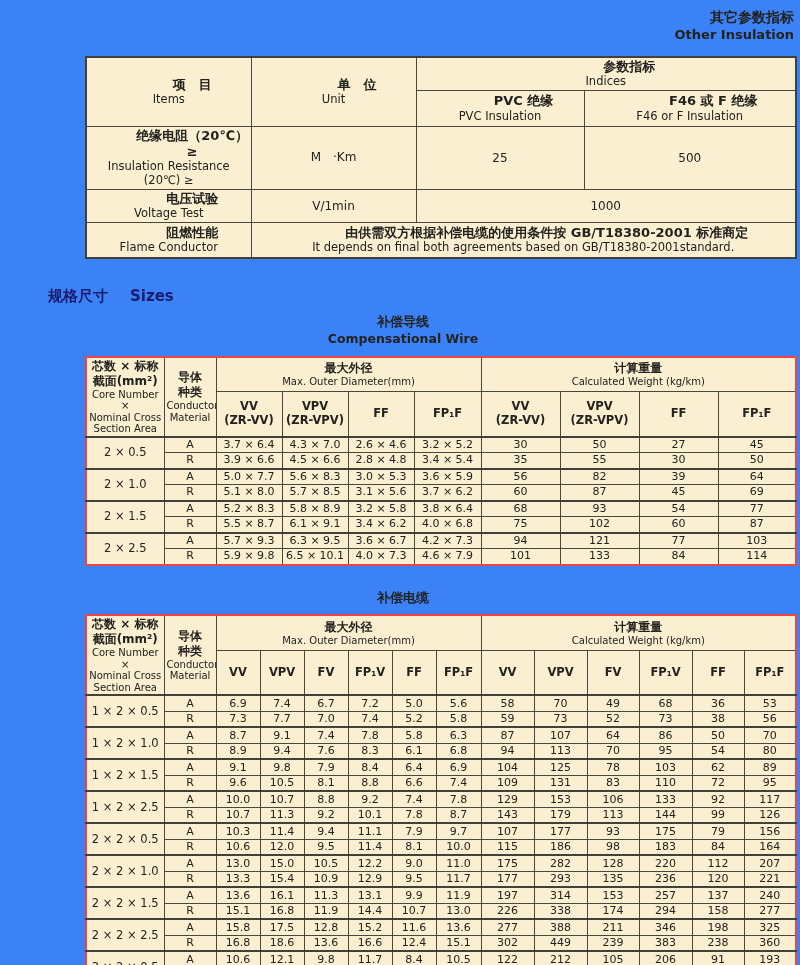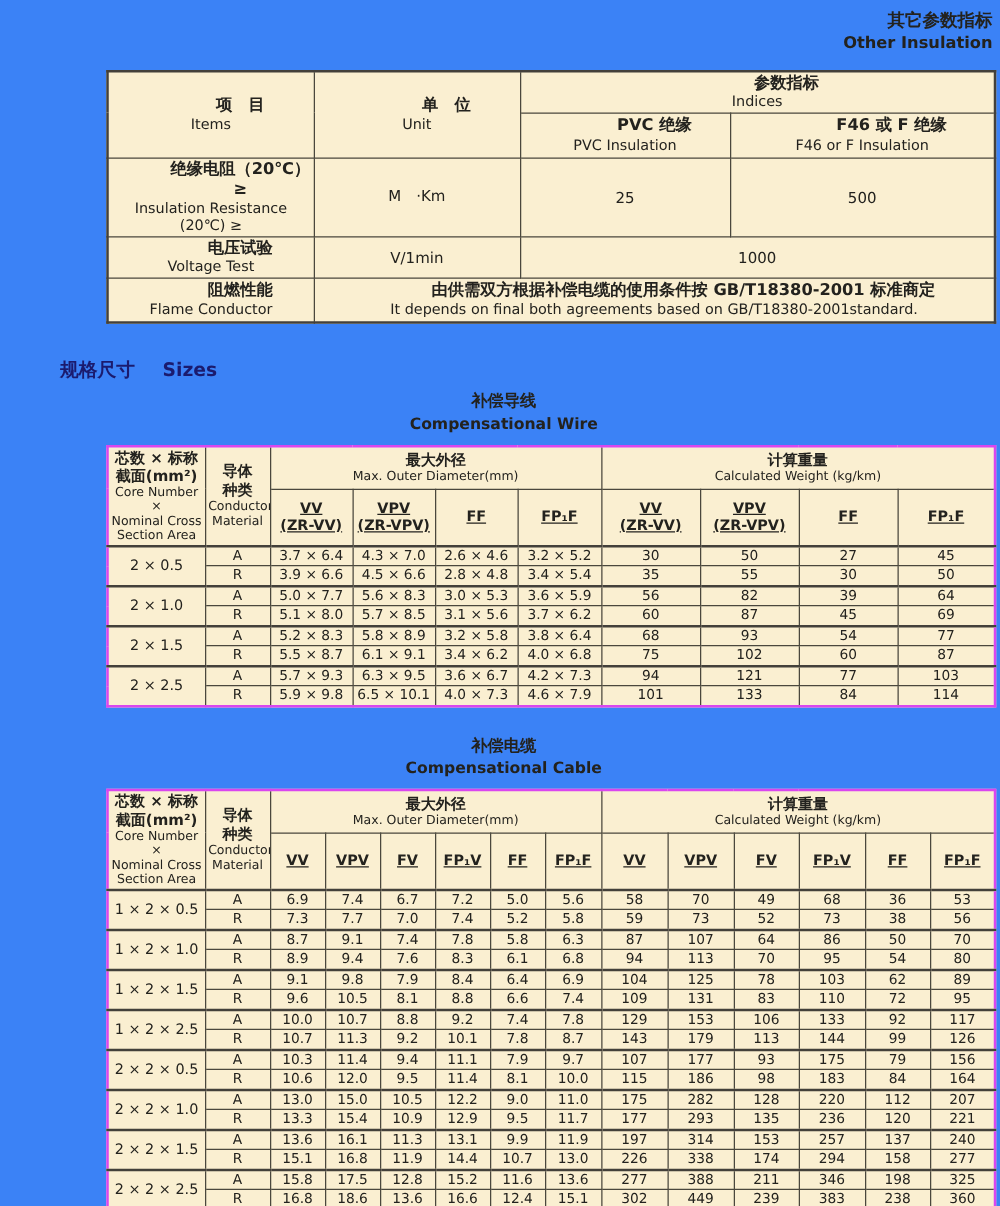--- a/index.html
+++ b/index.html
@@ -35,25 +35,25 @@
   
   .sizes-heading{margin:28px 0 0 48px;font-size:15px;font-weight:bold;color:#1b1b6e;}
   .sizes-heading .gap{display:inline-block;width:22px;}
   .section-label{text-align:center;padding-right:6px;line-height:1.3;margin-left:12px;}
   .section-label .zh-line{font-size:13px;font-weight:bold;}
   .section-label .en-line{font-size:12.5px;font-weight:bold;}
   .wire-label{margin-top:8px;}
   .cable-label{margin-top:24px;}
 
   
-  .stable{margin:8px 0 0 85px;width:710px;border:2px solid #d946ef;}
+  .stable{margin:8px 0 0 85px;width:710px;border:2px solid #ef4444;}
   .stable th .zh{display:block;font-size:12px;font-weight:bold;line-height:1.25;}
   .stable th .en{display:block;font-size:10px;line-height:1.15;text-align:center;}
   .stable .group-row{height:32px;}
-  .stable .sub-row{height:42px;text-decoration:underline;}
+  .stable .sub-row{height:42px;}
   .stable .sub-th{font-size:11.5px;font-weight:bold;line-height:1.2;white-space:pre-line;}
   .stable tbody tr{height:16px;}
   .stable tbody td{font-size:11px;line-height:1.1;}
   .stable tbody td.size-cell{font-size:11.5px;}
   .stable tbody tr.group-start td{border-top:2px solid #43403a;}
 </style>
 </head>
 <body>
 
 <div class="page">
@@ -277,21 +277,20 @@
           <td>101</td>
           <td>133</td>
           <td>84</td>
           <td>114</td>
         </tr>
       </tbody>
   </table>
 
   <div class="section-label cable-label">
     <div class="zh-line">补偿电缆</div>
-    <div class="en-line">Compensational Cable</div>
   </div>
 
   <table class="stable">
     <colgroup>
       <col style="width:78px">
         <col style="width:52px">
       <col style="width:44px">
         <col style="width:44px">
         <col style="width:44px">
         <col style="width:44px">

